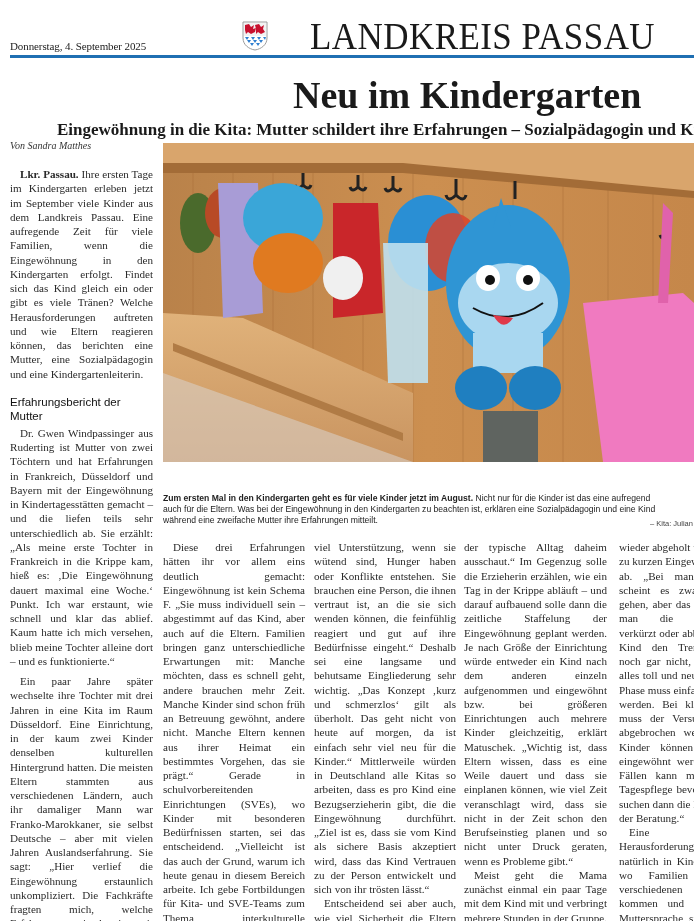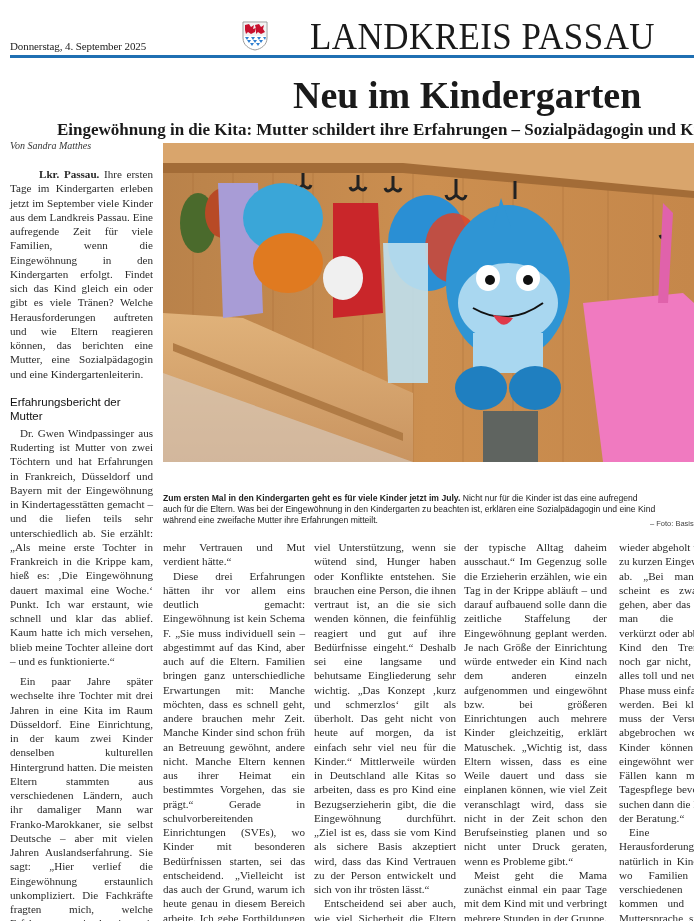--- a/index.html
+++ b/index.html
@@ -11,21 +11,21 @@
   .crest { position: absolute; left: 242px; top: 21px; width: 26px; height: 30px; }
   .paper-name { position: absolute; left: 310px; top: 14px; font-family: "Liberation Serif", serif; font-size: 38px; line-height: 44px; color: #1a1a1a; letter-spacing: 0.5px; white-space: nowrap; transform: scaleX(0.92); transform-origin: left top; }
   .rule { position: absolute; left: 10px; top: 55px; width: 684px; height: 3px; background: #1f6fb2; }
 
   .headline { position: absolute; left: 293px; top: 73px; font-family: "Liberation Serif", serif; font-size: 38px; line-height: 44px; color: #1a1a1a; white-space: nowrap; }
   .subhead { position: absolute; left: 57px; top: 120px; font-family: "Liberation Serif", serif; font-size: 17px; line-height: 20px; color: #1a1a1a; white-space: nowrap; }
   .byline { position: absolute; left: 10px; top: 140px; font-family: "Liberation Serif", serif; font-style: italic; font-size: 10px; color: #333; }
 
   .col { position: absolute; font-family: "Liberation Serif", serif; font-size: 11.1px; line-height: 14.25px; color: #2a2a2a; text-align: justify; hyphens: manual; }
   .col p { text-indent: 10px; }
-  .col .lead-bold { font-weight: bold; margin-left: 19px; }
+  .col .lead-bold { font-weight: bold; }
   .col1 { left: 10px; top: 167px; width: 143px; }
   .col2 { left: 163px; top: 540px; width: 142px; }
   .col3 { left: 314px; top: 540px; width: 142px; }
   .col4 { left: 464px; top: 540px; width: 143px; }
   .col5 { left: 619px; top: 540px; width: 143px; }
   .col-sec { font-family: "Liberation Sans", sans-serif; font-weight: normal; font-size: 11.5px; line-height: 14px; color: #111; margin: 8px 0 3px 0; text-indent: 0 !important; text-align: left; }
   .col1 .col-sec { margin-top: 14px; }
 
   .photo { position: absolute; left: 163px; top: 143px; width: 531px; height: 319px; overflow: hidden; background: #c98f52; }
   .caption { position: absolute; left: 163px; top: 493px; width: 560px; font-family: "Liberation Sans", sans-serif; font-size: 8.6px; line-height: 11px; color: #222; white-space: nowrap; }
@@ -124,36 +124,35 @@
     <ellipse cx="372" cy="245" rx="26" ry="22" fill="#1f7fc0"></ellipse>
 
     <rect x="320" y="268" width="55" height="51" fill="#5f6460"></rect>
 
     <path d="M420 160 L520 150 L531 160 L531 319 L440 319 Z" fill="#f07ac0"></path>
     <path d="M500 60 L510 70 L505 160 L495 160 Z" fill="#e062ab"></path>
   </svg>
 </figure>
 
 <figcaption class="caption">
-  <div><b>Zum ersten Mal in den Kindergarten geht es für viele Kinder jetzt im July.</b><span> Nicht nur für die Kinder ist das eine aufregend</span></div>
+  <div><b>Zum ersten Mal in den Kindergarten geht es für viele Kinder jetzt im August.</b><span> Nicht nur für die Kinder ist das eine aufregend</span></div>
   <div>auch für die Eltern. Was bei der Eingewöhnung in den Kindergarten zu beachten ist, erklären eine Sozialpädagogin und eine Kind</div>
   <div>während eine zweifache Mutter ihre Erfahrungen mitteilt.</div>
 </figcaption>
-<span class="credit">– Foto: Basis</span>
+<span class="credit">– Kita: Julian</span>
 
 <div class="col col1">
   <p><span class="lead-bold">Lkr. Passau.</span><span> Ihre ersten Tage im Kindergarten erleben jetzt im September viele Kinder aus dem Landkreis Passau. Eine aufregende Zeit für viele Familien, wenn die Eingewöhnung in den Kindergarten erfolgt. Findet sich das Kind gleich ein oder gibt es viele Tränen? Welche Herausforderungen auftreten und wie Eltern reagieren können, das berichten eine Mutter, eine Sozialpädagogin und eine Kindergartenleiterin.</span></p>
   <div class="col-sec">Erfahrungsbericht der Mutter</div>
   <p>Dr. Gwen Windpassinger aus Ruderting ist Mutter von zwei Töchtern und hat Erfahrungen in Frankreich, Düsseldorf und Bayern mit der Eingewöhnung in Kindertagesstätten gemacht – und die liefen teils sehr unterschiedlich ab. Sie erzählt: „Als meine erste Tochter in Frankreich in die Krippe kam, hieß es: ‚Die Eingewöhnung dauert maximal eine Woche.‘ Punkt. Ich war erstaunt, wie schnell und klar das ablief. Kaum hatte ich mich versehen, blieb meine Tochter alleine dort – und es funktionierte.“</p>
   <p style="margin-top:6px">Ein paar Jahre später wechselte ihre Tochter mit drei Jahren in eine Kita im Raum Düsseldorf. Eine Einrichtung, in der kaum zwei Kinder denselben kulturellen Hintergrund hatten. Die meisten Eltern stammten aus verschiedenen Ländern, auch ihr damaliger Mann war Franko-Marokkaner, sie selbst Deutsche – aber mit vielen Jahren Auslandserfahrung. Sie sagt: „Hier verlief die Eingewöhnung erstaunlich unkompliziert. Die Fachkräfte fragten mich, welche Erfahrungen wir bereits mit Betreuung gemacht hatten. Sie hörten zu und sagten schließlich: ‚Ihre Tochter kennt das schon, das wird leicht.‘ Und genau so war es. Ein, zwei Tage war ich dabei, dann blieb sie alleine – ohne Tränen, ohne Drama.“</p>
 
 </div>
 
 <div class="col col2">
-  <p style="text-indent:0">mehr Vertrauen und Mut verdient hätte.“</p>
   <p>Diese drei Erfahrungen hätten ihr vor allem eins deutlich gemacht: Eingewöhnung ist kein Schema F. „Sie muss individuell sein – abgestimmt auf das Kind, aber auch auf die Eltern. Familien bringen ganz unterschiedliche Erwartungen mit: Manche möchten, dass es schnell geht, andere brauchen mehr Zeit. Manche Kinder sind schon früh an Betreuung gewöhnt, andere nicht. Manche Eltern kennen aus ihrer Heimat ein bestimmtes Vorgehen, das sie prägt.“ Gerade in schulvorbereitenden Einrichtungen (SVEs), wo Kinder mit besonderen Bedürfnissen starten, sei das entscheidend. „Vielleicht ist das auch der Grund, warum ich heute genau in diesem Bereich arbeite. Ich gebe Fortbildungen für Kita- und SVE-Teams zum Thema interkulturelle Kompetenz“, so Windpassinger, die Geschäftsführerin der „Kulturbrücke Bildung“ ist.</p>
 
 </div>
 
 <div class="col col3">
   <p style="text-indent:0">viel Unterstützung, wenn sie wütend sind, Hunger haben oder Konflikte entstehen. Sie brauchen eine Person, die ihnen vertraut ist, an die sie sich wenden können, die feinfühlig reagiert und gut auf ihre Bedürfnisse eingeht.“ Deshalb sei eine langsame und behutsame Eingliederung sehr wichtig. „Das Konzept ‚kurz und schmerzlos‘ gilt als überholt. Das geht nicht von heute auf morgen, da ist einfach sehr viel neu für die Kinder.“ Mittlerweile würden in Deutschland alle Kitas so arbeiten, dass es pro Kind eine Bezugserzieherin gibt, die die Eingewöhnung durchführt. „Ziel ist es, dass sie vom Kind als sichere Basis akzeptiert wird, dass das Kind Vertrauen zu der Person entwickelt und sich von ihr trösten lässt.“</p>
   <p>Entscheidend sei aber auch, wie viel Sicherheit die Eltern ausstrahlen und ob es nicht oft die Mütter sind, die Schwierigkeiten mit der Trennung von ihren Kindern haben. Was können nun Eltern im Vorfeld tun, um die Eingewöhnung so unproblematisch wie möglich zu gestalten? „Das Wichtigste ist es, ein Vorgespräch mit der Einrichtung zu führen, ein wirklich ausführliches Gespräch</p>
 </div>
 
 <div class="col col4">

